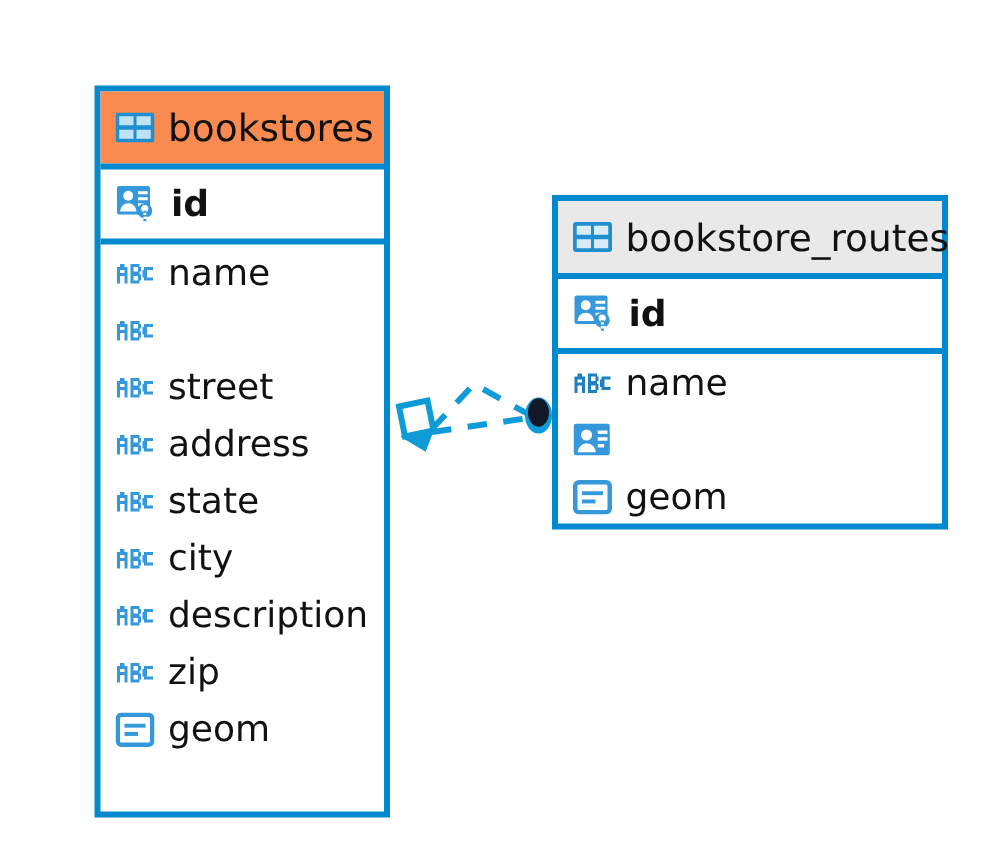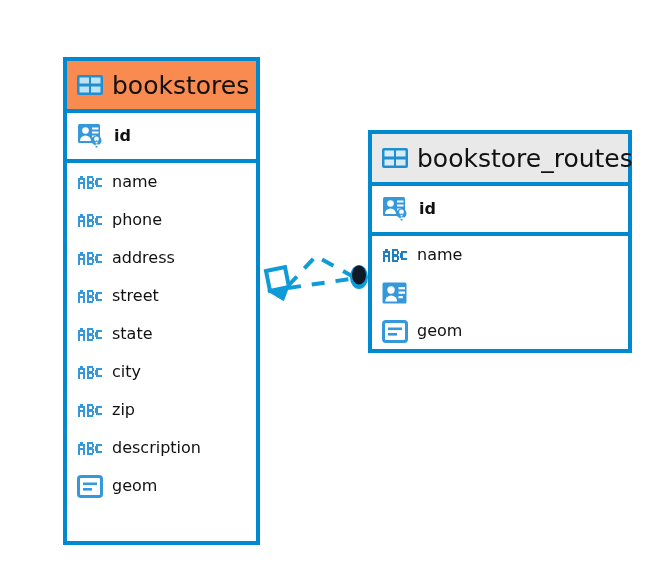--- a/index.html
+++ b/index.html
@@ -38,21 +38,21 @@
 
   .row{
     display:flex;align-items:center;
     box-sizing:border-box;
     height:38px;
     padding-left:10px;
     gap:9px;
   }
   .row.pk{height:46px;}
   .row-label{
-    font-size:16px;
+    font-size:24px;
     color:#111111;
     line-height:1;
     white-space:nowrap;
   }
   .row.pk .row-label{font-weight:bold;}
   .pk-rule{height:4px;background:#0089ce;}
 
   
   .ic{display:block;flex:0 0 auto;}
   .ic-tbl{width:26px;height:20px;}
@@ -127,75 +127,74 @@
       <span class="row-label">name</span>
     </div>
 
 
     <div class="row">
       <svg class="ic ic-abc" viewBox="0 0 26 15">
         <path d="M1 14 V3 h2 V1 h3 V3 h2 V14 h-2 V9 h-3 V14z M3 5 V7 h3 V5z" fill="#3498db"></path>
         <path d="M10 1 h6 V3 h1 V6 h-1 V8 h1 V12 h-1 V14 h-6z M12 3 V6 h3 V3z M12 9 V12 h3 V9z" fill="#3498db"></path>
         <path d="M19 3 h6 V5 h-4 V10 h4 V12 h-6 V10 h-1 V5 h1z" fill="#3498db"></path>
       </svg>
-      <span class="row-label">phone</span>
+    </div>
+
+    <div class="row">
+      <svg class="ic ic-abc" viewBox="0 0 26 15">
+        <path d="M1 14 V3 h2 V1 h3 V3 h2 V14 h-2 V9 h-3 V14z M3 5 V7 h3 V5z" fill="#3498db"></path>
+        <path d="M10 1 h6 V3 h1 V6 h-1 V8 h1 V12 h-1 V14 h-6z M12 3 V6 h3 V3z M12 9 V12 h3 V9z" fill="#3498db"></path>
+        <path d="M19 3 h6 V5 h-4 V10 h4 V12 h-6 V10 h-1 V5 h1z" fill="#3498db"></path>
+      </svg>
+      <span class="row-label">street</span>
     </div>
 
     <div class="row">
       <svg class="ic ic-abc" viewBox="0 0 26 15">
         <path d="M1 14 V3 h2 V1 h3 V3 h2 V14 h-2 V9 h-3 V14z M3 5 V7 h3 V5z" fill="#3498db"></path>
         <path d="M10 1 h6 V3 h1 V6 h-1 V8 h1 V12 h-1 V14 h-6z M12 3 V6 h3 V3z M12 9 V12 h3 V9z" fill="#3498db"></path>
         <path d="M19 3 h6 V5 h-4 V10 h4 V12 h-6 V10 h-1 V5 h1z" fill="#3498db"></path>
       </svg>
       <span class="row-label">address</span>
     </div>
 
     <div class="row">
       <svg class="ic ic-abc" viewBox="0 0 26 15">
         <path d="M1 14 V3 h2 V1 h3 V3 h2 V14 h-2 V9 h-3 V14z M3 5 V7 h3 V5z" fill="#3498db"></path>
         <path d="M10 1 h6 V3 h1 V6 h-1 V8 h1 V12 h-1 V14 h-6z M12 3 V6 h3 V3z M12 9 V12 h3 V9z" fill="#3498db"></path>
         <path d="M19 3 h6 V5 h-4 V10 h4 V12 h-6 V10 h-1 V5 h1z" fill="#3498db"></path>
       </svg>
-      <span class="row-label">street</span>
-    </div>
-
-    <div class="row">
-      <svg class="ic ic-abc" viewBox="0 0 26 15">
-        <path d="M1 14 V3 h2 V1 h3 V3 h2 V14 h-2 V9 h-3 V14z M3 5 V7 h3 V5z" fill="#3498db"></path>
-        <path d="M10 1 h6 V3 h1 V6 h-1 V8 h1 V12 h-1 V14 h-6z M12 3 V6 h3 V3z M12 9 V12 h3 V9z" fill="#3498db"></path>
-        <path d="M19 3 h6 V5 h-4 V10 h4 V12 h-6 V10 h-1 V5 h1z" fill="#3498db"></path>
-      </svg>
       <span class="row-label">state</span>
     </div>
 
     <div class="row">
       <svg class="ic ic-abc" viewBox="0 0 26 15">
         <path d="M1 14 V3 h2 V1 h3 V3 h2 V14 h-2 V9 h-3 V14z M3 5 V7 h3 V5z" fill="#3498db"></path>
         <path d="M10 1 h6 V3 h1 V6 h-1 V8 h1 V12 h-1 V14 h-6z M12 3 V6 h3 V3z M12 9 V12 h3 V9z" fill="#3498db"></path>
         <path d="M19 3 h6 V5 h-4 V10 h4 V12 h-6 V10 h-1 V5 h1z" fill="#3498db"></path>
       </svg>
       <span class="row-label">city</span>
     </div>
 
     <div class="row">
       <svg class="ic ic-abc" viewBox="0 0 26 15">
         <path d="M1 14 V3 h2 V1 h3 V3 h2 V14 h-2 V9 h-3 V14z M3 5 V7 h3 V5z" fill="#3498db"></path>
         <path d="M10 1 h6 V3 h1 V6 h-1 V8 h1 V12 h-1 V14 h-6z M12 3 V6 h3 V3z M12 9 V12 h3 V9z" fill="#3498db"></path>
         <path d="M19 3 h6 V5 h-4 V10 h4 V12 h-6 V10 h-1 V5 h1z" fill="#3498db"></path>
       </svg>
+      <span class="row-label">description</span>
+    </div>
+
+    <div class="row">
+      <svg class="ic ic-abc" viewBox="0 0 26 15">
+        <path d="M1 14 V3 h2 V1 h3 V3 h2 V14 h-2 V9 h-3 V14z M3 5 V7 h3 V5z" fill="#3498db"></path>
+        <path d="M10 1 h6 V3 h1 V6 h-1 V8 h1 V12 h-1 V14 h-6z M12 3 V6 h3 V3z M12 9 V12 h3 V9z" fill="#3498db"></path>
+        <path d="M19 3 h6 V5 h-4 V10 h4 V12 h-6 V10 h-1 V5 h1z" fill="#3498db"></path>
+      </svg>
       <span class="row-label">zip</span>
-    </div>
-
-    <div class="row">
-      <svg class="ic ic-abc" viewBox="0 0 26 15">
-        <path d="M1 14 V3 h2 V1 h3 V3 h2 V14 h-2 V9 h-3 V14z M3 5 V7 h3 V5z" fill="#3498db"></path>
-        <path d="M10 1 h6 V3 h1 V6 h-1 V8 h1 V12 h-1 V14 h-6z M12 3 V6 h3 V3z M12 9 V12 h3 V9z" fill="#3498db"></path>
-        <path d="M19 3 h6 V5 h-4 V10 h4 V12 h-6 V10 h-1 V5 h1z" fill="#3498db"></path>
-      </svg>
-      <span class="row-label">description</span>
     </div>
 
     <div class="row">
       <svg class="ic ic-geom" viewBox="0 0 26 23">
         <rect x="1.5" y="1.5" width="23" height="20" rx="2.5" fill="#ffffff" stroke="#3498db" stroke-width="3"></rect>
         <rect x="6" y="7.5" width="14" height="2.6" fill="#3498db"></rect>
         <rect x="6" y="13" width="9" height="2.6" fill="#3498db"></rect>
       </svg>
       <span class="row-label">geom</span>
     </div>

